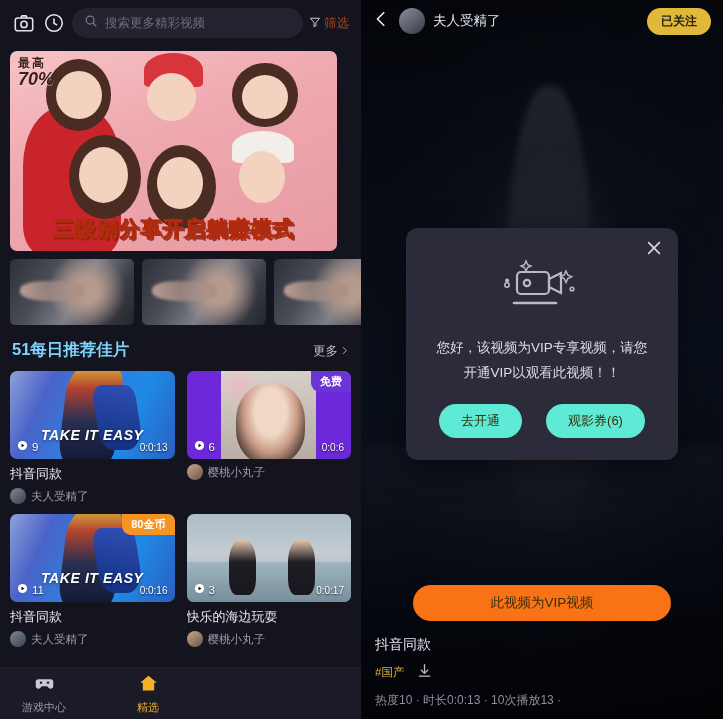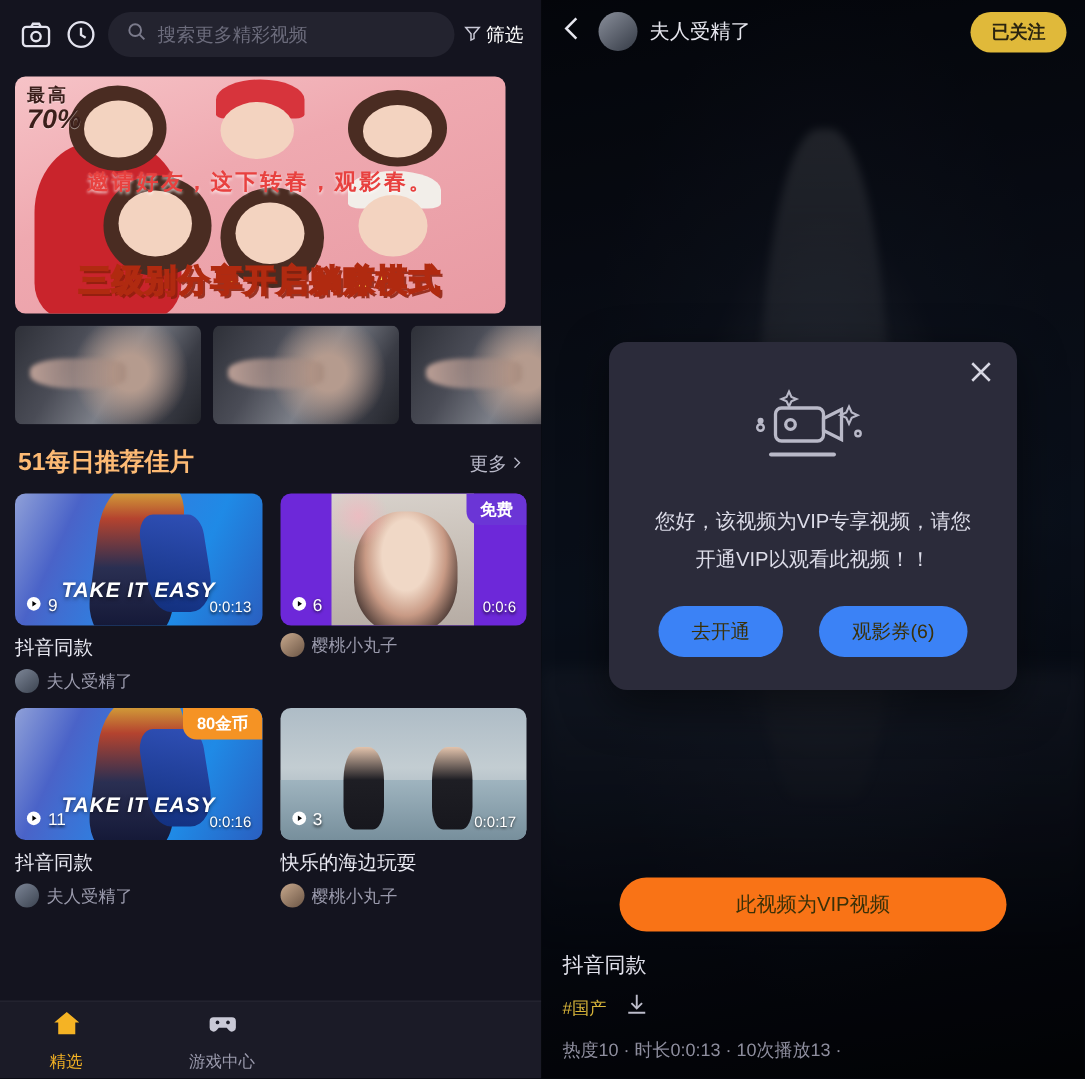--- a/index.html
+++ b/index.html
@@ -28,33 +28,33 @@
     flex: 1 1 auto; height: 30px; border-radius: 15px;
     background: #23232f; display: flex; align-items: center;
     padding: 0 12px; gap: 7px; min-width: 0;
   }
   .search-box .ph {
     color: #6c6c7c; font-size: 12.5px; white-space: nowrap;
     overflow: hidden; text-overflow: ellipsis;
   }
   .filter-btn {
     display: flex; align-items: center; gap: 3px;
-    color: #ffffff; font-size: 12.5px; flex: 0 0 auto;
+    color: #c2410c; font-size: 12.5px; flex: 0 0 auto;
     padding-right: 2px;
   }
 
   .tabs {
     display: flex; align-items: flex-end; gap: 19px;
     padding: 4px 0 8px 12px; height: 38px; overflow: hidden;
   }
   .tab { color: #a3a3b5; font-size: 15px; white-space: nowrap; flex: 0 0 auto; }
   .tab.active { color: #ffffff; font-size: 18px; font-weight: bold; }
 
   .banner {
-    margin: 5px 24px 0 10px; height: 158px; border-radius: 7px;
+    margin: 5px 24px 0 10px; height: 200px; border-radius: 7px;
     overflow: hidden; position: relative;
     background: linear-gradient(160deg,#f6c3c7 0%, #efa9b0 40%, #e89aa3 100%);
   }
   .banner .b-figs { position: absolute; inset: 0; }
   .fig { position: absolute; border-radius: 50%; }
   .fig.hair { background: #4a2c22; }
   .fig.face { background: #f3d3c0; }
   .fig.santa { background: #c9242c; }
   .fig.hat { background: #d7343c; }
   .fig.fur { background: #f2eee9; }
@@ -91,21 +91,21 @@
   .thumb::after {
     content: ""; position: absolute; left: 8%; top: 34%; width: 52%; height: 30%;
     background: linear-gradient(90deg, rgba(228,190,175,.75), rgba(120,88,75,.2));
     border-radius: 40% 30% 35% 45%; filter: blur(1.4px);
   }
 
   .section-head {
     display: flex; align-items: baseline; justify-content: space-between;
     padding: 14px 12px 10px 12px;
   }
-  .section-title { color: #fdba74; font-size: 16.5px; font-weight: bold; }
+  .section-title { color: #7dd3fc; font-size: 16.5px; font-weight: bold; }
   .section-more { color: #b9b9c8; font-size: 12.5px; display: flex; align-items: center; gap: 2px; }
 
   .grid { padding: 0 10px; display: grid; grid-template-columns: 1fr 1fr; gap: 10px 12px; }
   .card { position: relative; }
   .card-media {
     position: relative; width: 100%; height: 88px; border-radius: 7px; overflow: hidden;
     background: #0e0e18;
   }
   .media-a {
     background: linear-gradient(115deg,#8fa0d8 0%,#4a63c8 22%,#2f7fe0 48%,#1f8ae6 70%,#2a5fc0 100%);
@@ -257,21 +257,21 @@
     box-shadow: 0 10px 30px rgba(0,0,0,.5);
   }
   .modal-close { position: absolute; right: 14px; top: 10px; }
   .modal-illus { height: 86px; display: flex; align-items: center; justify-content: center; position: relative; }
   .modal-text {
     color: #dcdce8; font-size: 13.5px; line-height: 1.85; text-align: center;
     margin-top: 4px; padding: 0 2px;
   }
   .modal-actions { display: flex; justify-content: center; gap: 24px; margin-top: 18px; }
   .m-btn {
-    background: #3b82f6; color: #3a3008; font-size: 13px;
+    background: #5eead4; color: #3a3008; font-size: 13px;
     padding: 8px 22px; border-radius: 17px; white-space: nowrap;
   }
 </style>
 </head>
 <body>
 
 <div class="screen">
 
   <div class="left-panel">
 
@@ -322,21 +322,20 @@
         <div class="fig face" style="left:21%;top:48%;width:15%;height:28%;"></div>
         <div class="fig hair" style="left:42%;top:47%;width:21%;height:42%;"></div>
         <div class="fig face" style="left:45%;top:53%;width:14%;height:26%;"></div>
         <div class="fig fur" style="left:68%;top:40%;width:19%;height:16%;border-radius:50% 50% 14% 14%;"></div>
         <div class="fig face" style="left:70%;top:50%;width:14%;height:26%;"></div>
       </div>
       <div class="b-top">
         <div class="l1">最高</div>
         <div class="l2">70%</div>
       </div>
-      <div class="b-mid">邀请好友，这下转春，观影春。</div>
       <div class="b-bot">三级别分享开启躺赚模式</div>
     </div>
 
     <div class="thumb-row">
       <div class="thumb"></div>
       <div class="thumb"></div>
       <div class="thumb"></div>
     </div>
 
     <div class="section-head">
@@ -436,37 +435,37 @@
         <div class="card-title">快乐的海边玩耍</div>
         <div class="card-author">
           <div class="avatar-sm warm"></div>
           <span>樱桃小丸子</span>
         </div>
       </div>
 
     </div>
 
     <div class="bottom-nav">
-      <div class="nav-item active">
-        <span>
-          <svg width="21" height="21" viewBox="0 0 24 24" fill="#f5b324">
-              <path d="M12 3L2.5 11h3v9h13v-9h3z"></path>
-            </svg>
-        </span>
-        <span class="lab">精选</span>
-      </div>
       <div class="nav-item">
         <span>
           <svg width="21" height="21" viewBox="0 0 24 24" fill="#c9c9d6">
               <path d="M5 7h14a3 3 0 013 3v5a3 3 0 01-5.3 1.9L15 15H9l-1.7 1.9A3 3 0 012 15v-5a3 3 0 013-3z"></path>
               <circle cx="8" cy="11" r="1.4" fill="#1b1b27"></circle>
               <circle cx="16" cy="11" r="1.4" fill="#1b1b27"></circle>
             </svg>
         </span>
         <span class="lab">游戏中心</span>
+      </div>
+      <div class="nav-item active">
+        <span>
+          <svg width="21" height="21" viewBox="0 0 24 24" fill="#f5b324">
+              <path d="M12 3L2.5 11h3v9h13v-9h3z"></path>
+            </svg>
+        </span>
+        <span class="lab">精选</span>
       </div>
     </div>
   </div>
 
   <div class="right-panel">
     <div class="video-bg">
       <div class="video-figure"></div>
       <div class="video-figure2"></div>
       <div class="video-floor"></div>
     </div>

